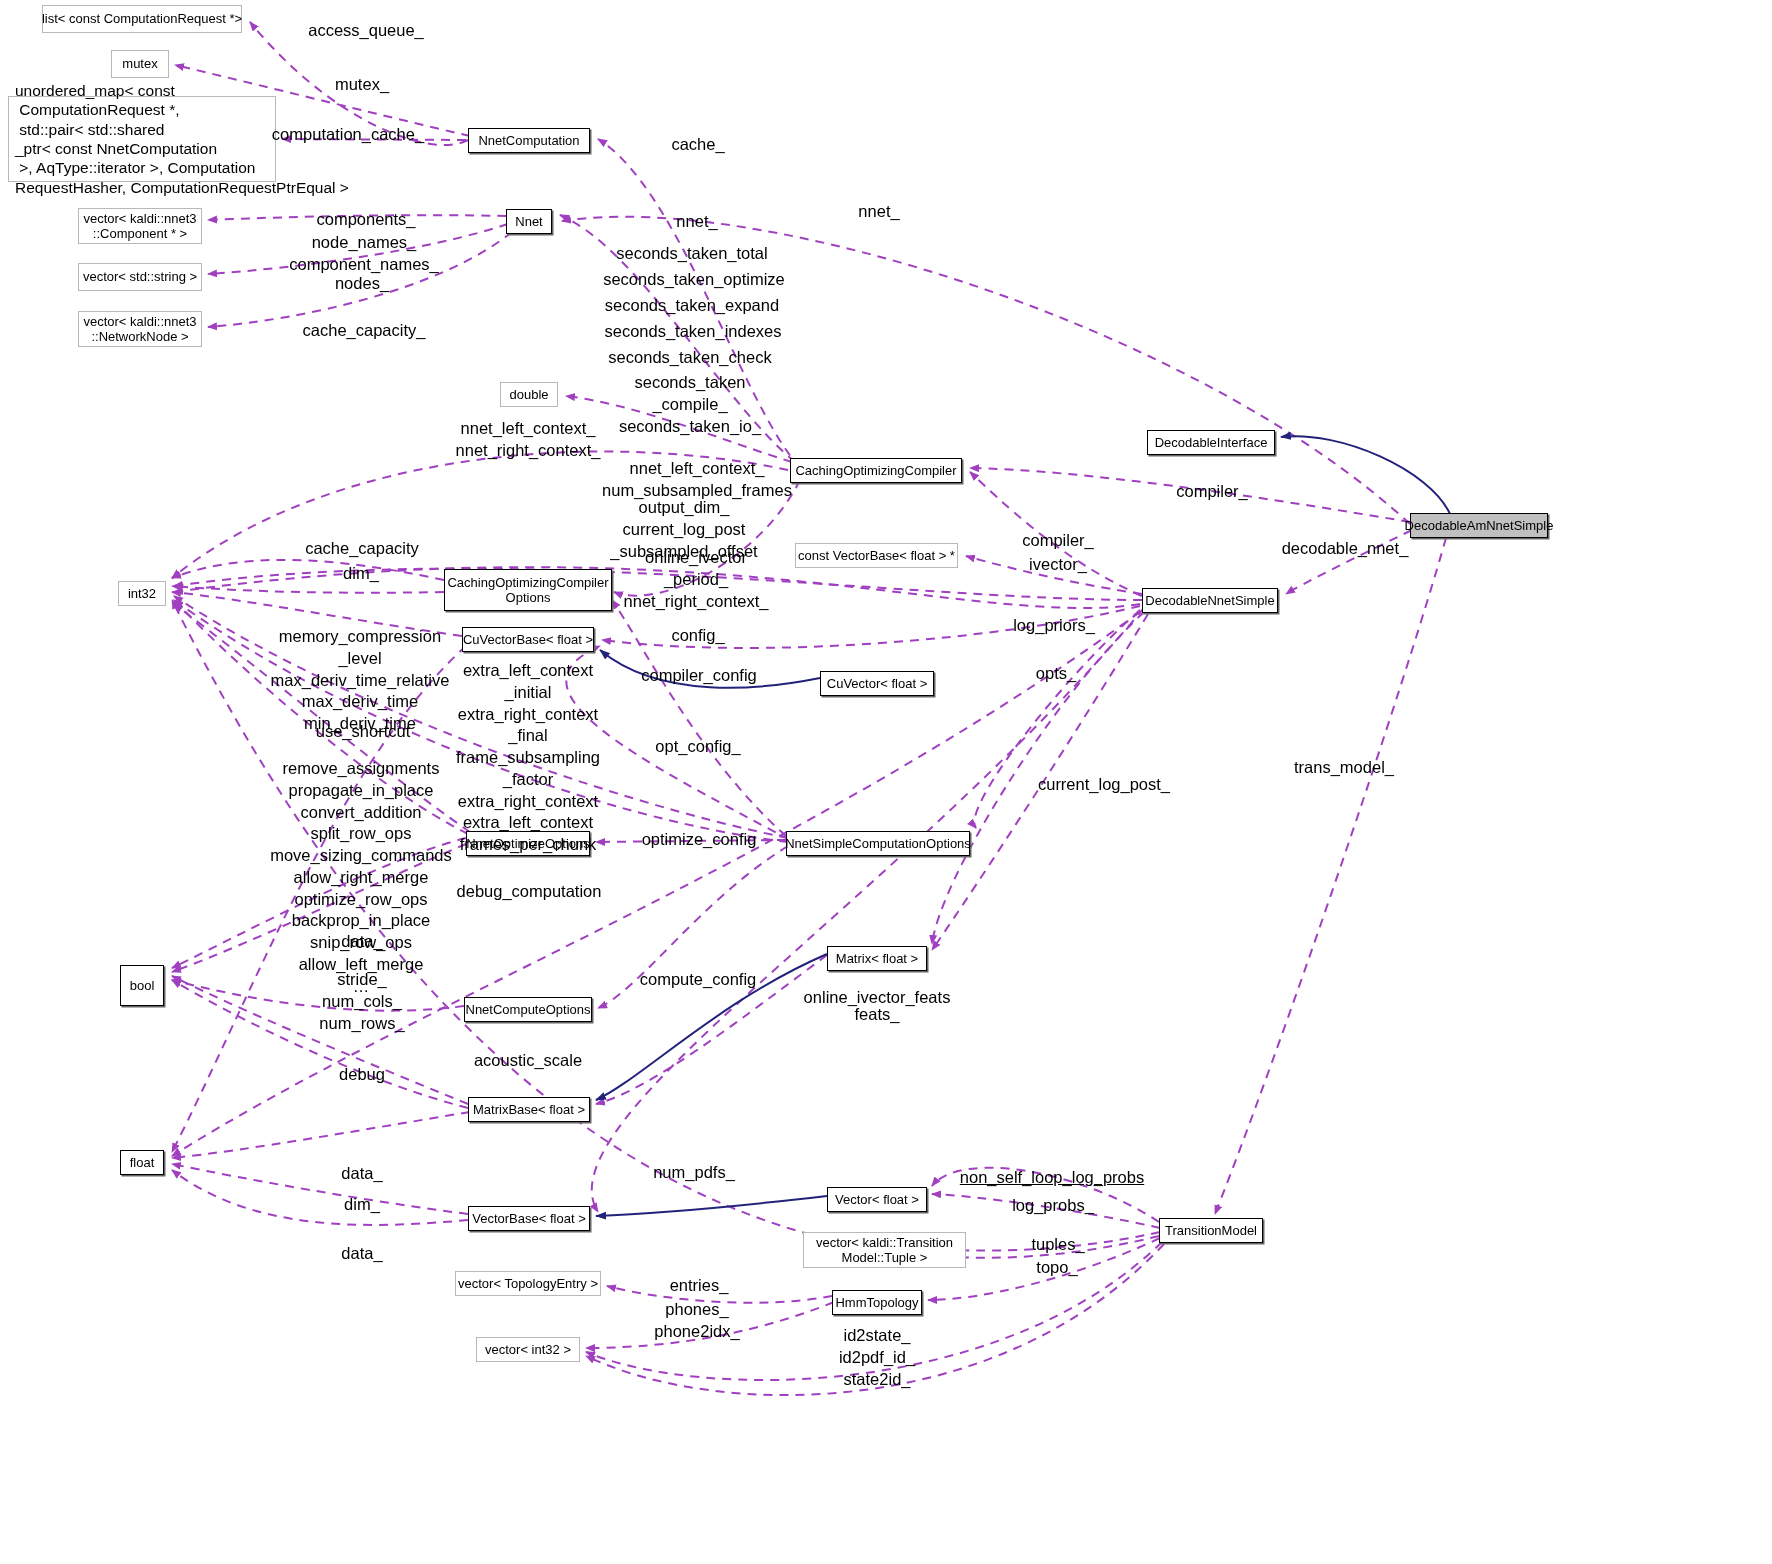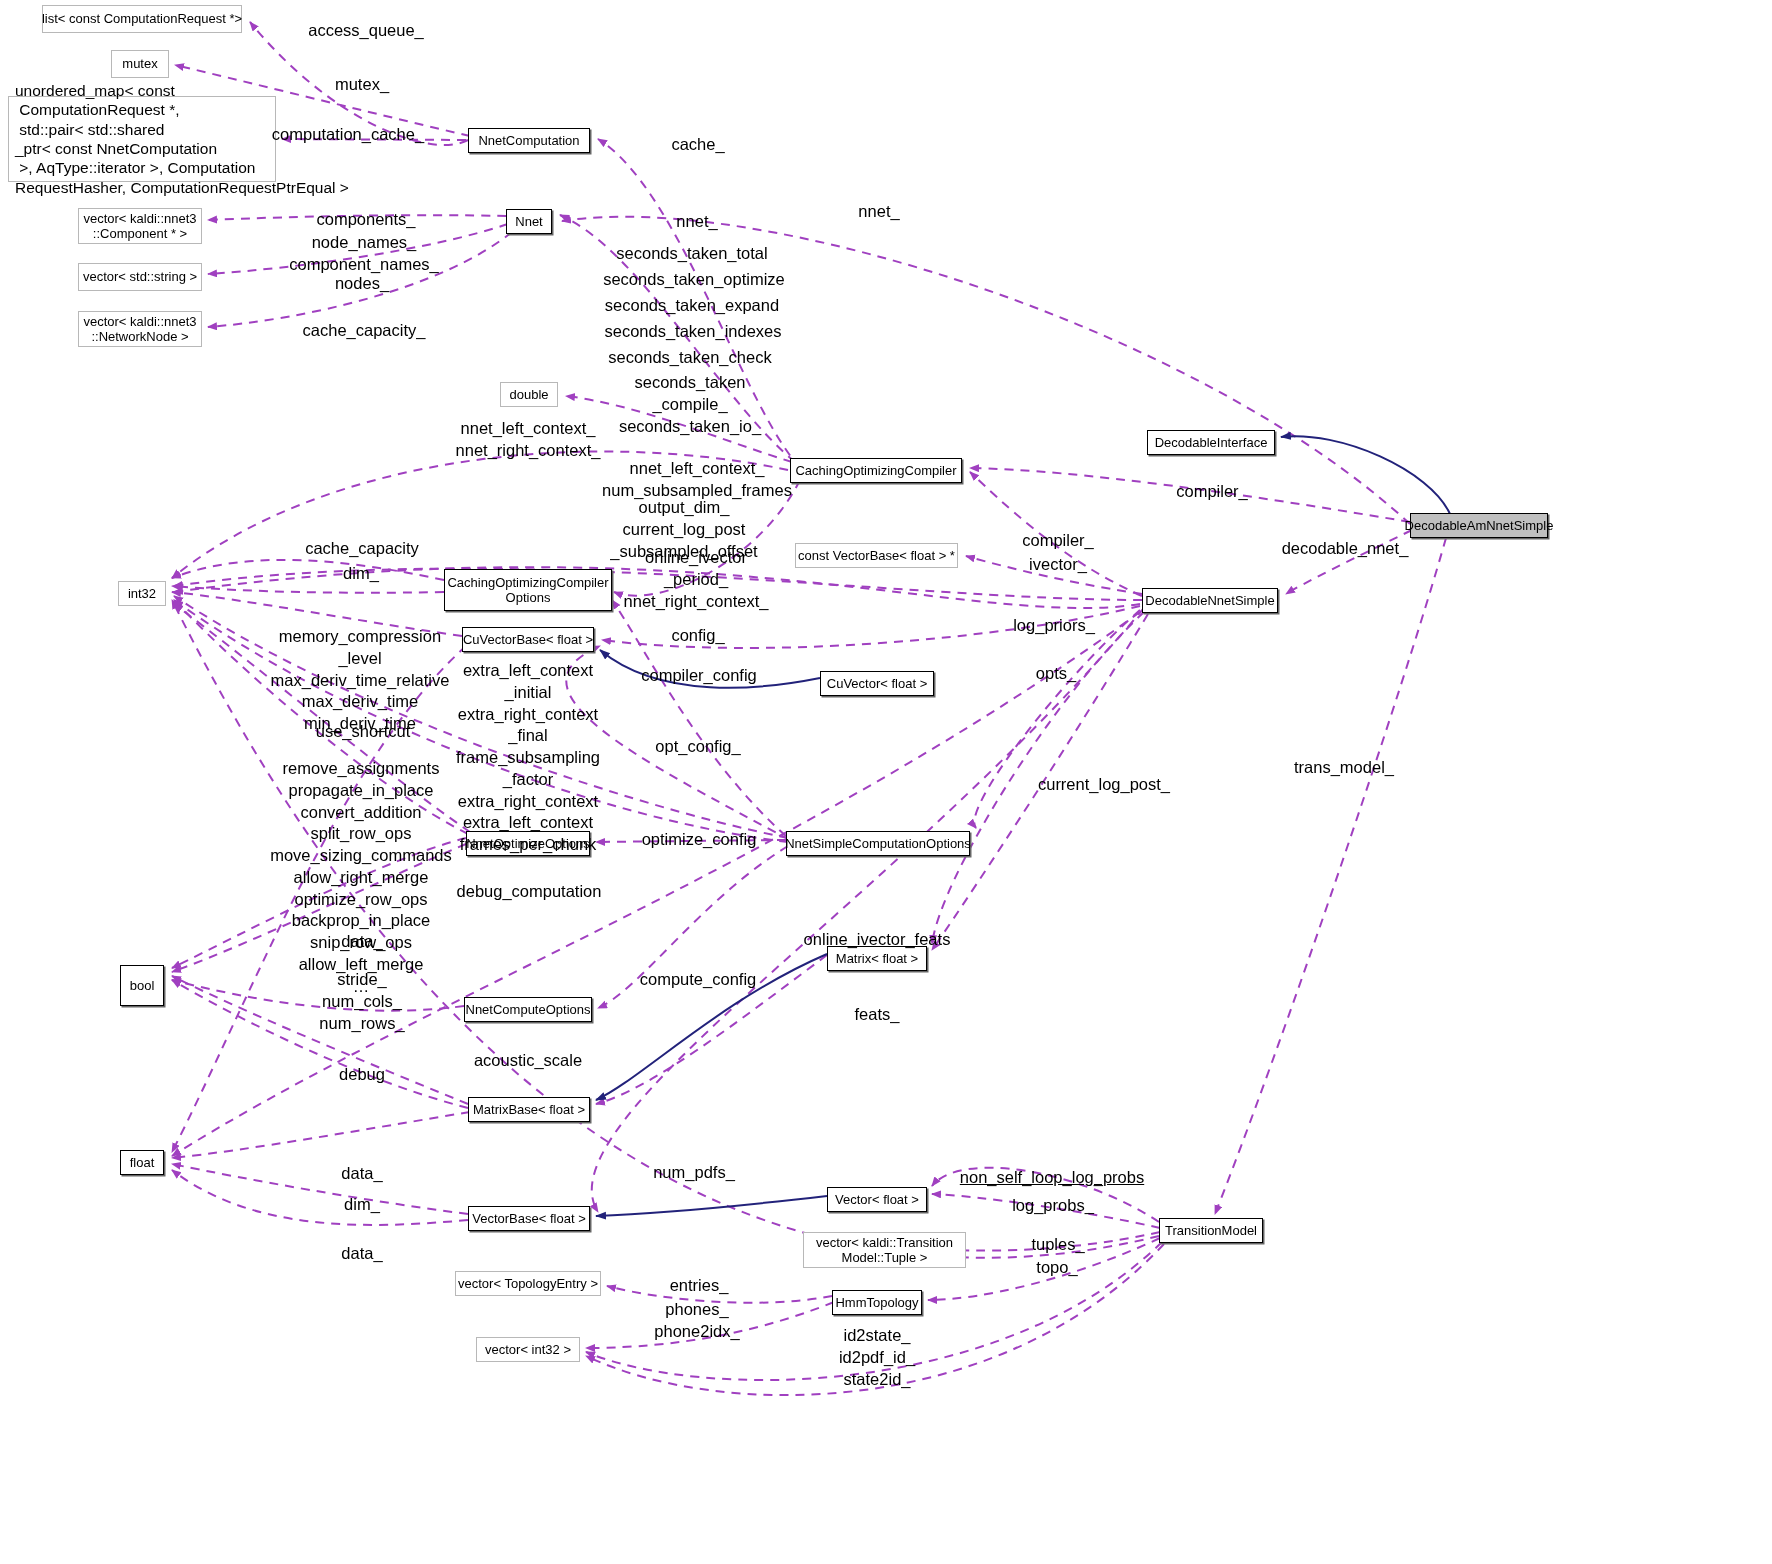--- a/index.html
+++ b/index.html
@@ -292,21 +292,21 @@
 optimize_row_ops
 backprop_in_place
 snip_row_ops
 allow_left_merge
 …</div>
   <div class="edge-label" style="left:1104px;top:774px;">current_log_post_</div>
   <div class="edge-label" style="left:699px;top:829px;">optimize_config</div>
   <div class="edge-label" style="left:529px;top:881px;">debug_computation</div>
   <div class="edge-label" style="left:362px;top:931px;">data_</div>
   <div class="edge-label" style="left:698px;top:969px;">compute_config</div>
-  <div class="edge-label" style="left:877px;top:929px;">online_ivector_feats</div>
+  <div class="edge-label" style="left:877px;top:987px;">online_ivector_feats</div>
   <div class="edge-label" style="left:362px;top:969px;">stride_
 num_cols_
 num_rows_</div>
   <div class="edge-label" style="left:877px;top:1004px;">feats_</div>
   <div class="edge-label" style="left:528px;top:1050px;">acoustic_scale</div>
   <div class="edge-label" style="left:362px;top:1064px;">debug</div>
   <div class="edge-label" style="left:1052px;top:1167px;text-decoration:underline;">non_self_loop_log_probs</div>
   <div class="edge-label" style="left:694px;top:1162px;">num_pdfs_</div>
   <div class="edge-label" style="left:362px;top:1163px;">data_</div>
   <div class="edge-label" style="left:1053px;top:1195px;">log_probs_</div>

